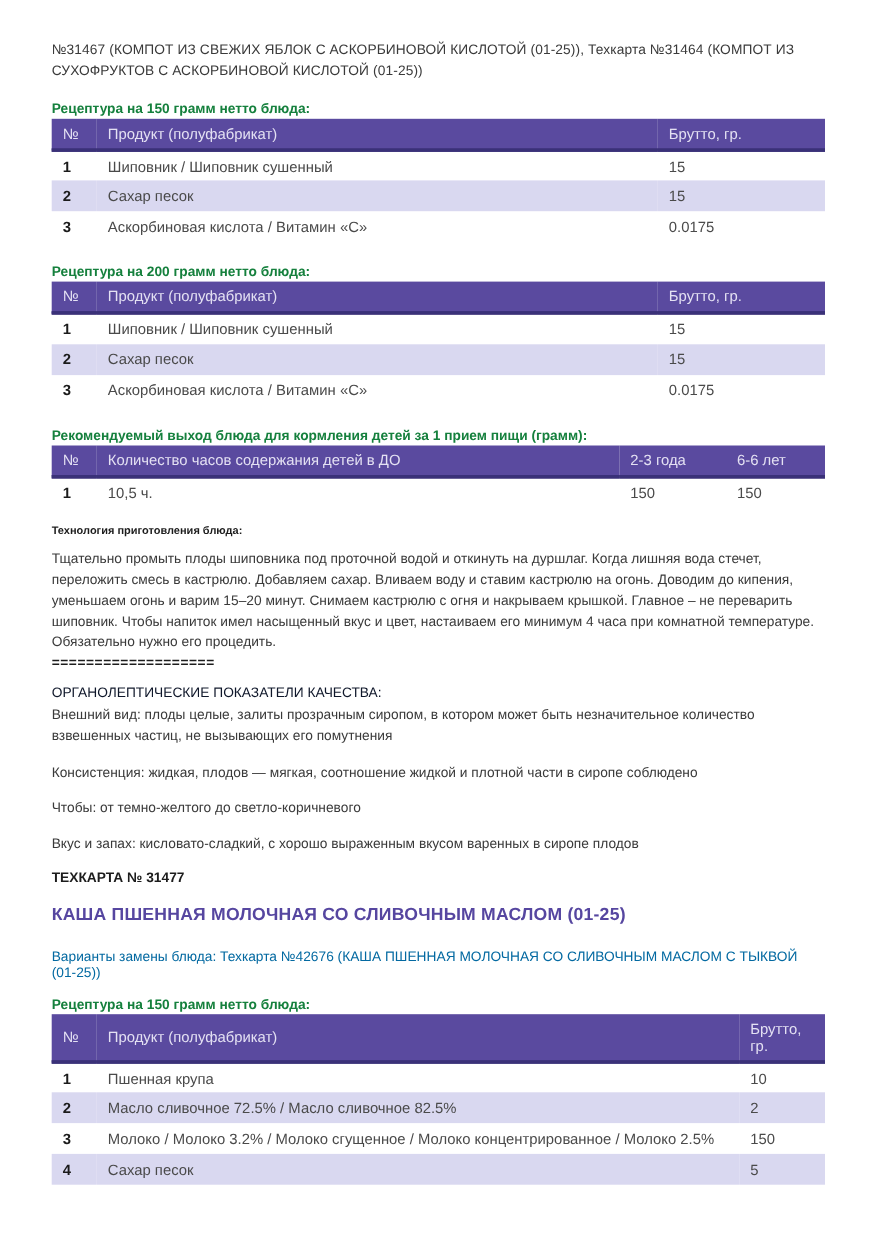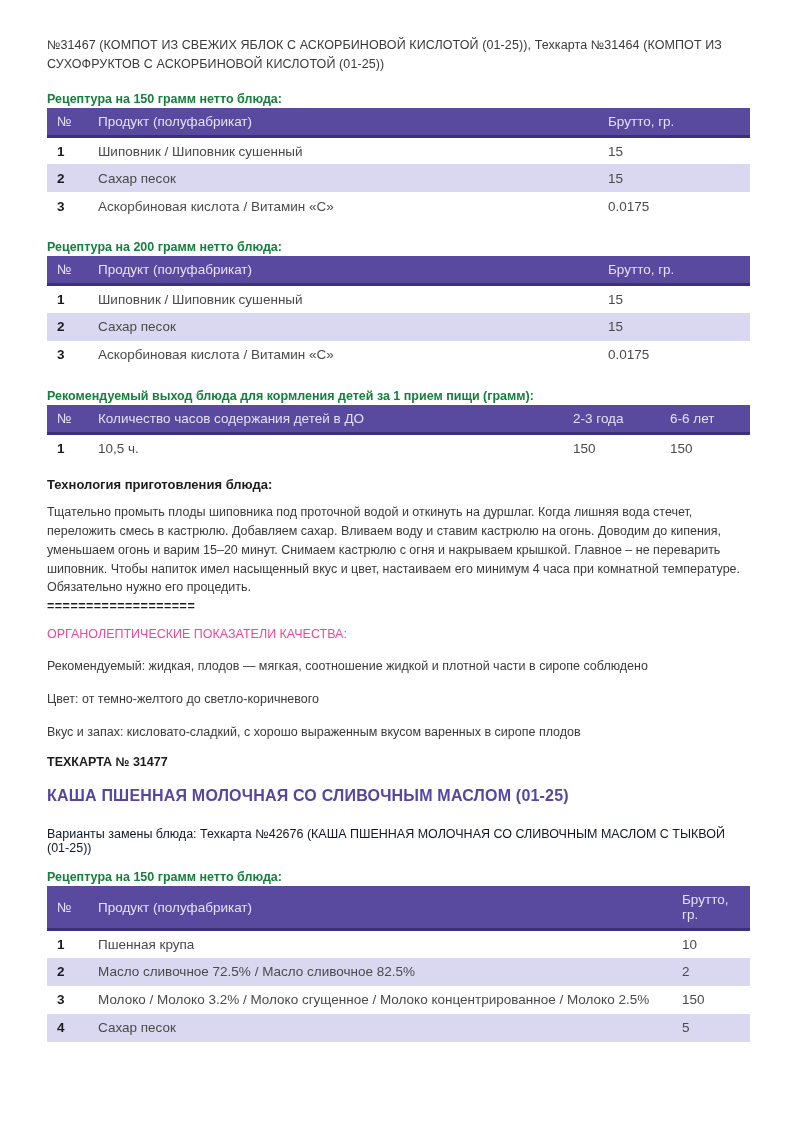--- a/index.html
+++ b/index.html
@@ -50,41 +50,41 @@
     padding: 5px 8px 5px 10px;
     vertical-align: middle;
     height: 28px;
   }
   table.recipe td.num {
     font-weight: bold;
     color: #1b1b1b;
   }
   tr.alt td { background: #d9d8f0; }
   .section-heading {
-    font-size: 13px;
+    font-size: 10px;
     font-weight: bold;
     color: #1c1c1c;
     margin-bottom: 11px;
   }
   .body-text {
     font-size: 12.5px;
     line-height: 1.5;
     color: #3a3a3a;
   }
   .separator {
     font-size: 12.5px;
     font-weight: bold;
     color: #1c1c1c;
     letter-spacing: 0.5px;
     margin: 2px 0 14px 0;
   }
   .quality-heading {
     font-size: 12.5px;
-    color: #ec4899;
-    margin-bottom: 16px;
+    color: #0f172a;
+    margin-bottom: 4px;
   }
   .quality-item {
     font-size: 12.5px;
     line-height: 1.5;
     color: #3a3a3a;
     margin-bottom: 14px;
   }
   .techcard-label {
     font-size: 12.5px;
     font-weight: bold;
@@ -93,21 +93,21 @@
   }
   .dish-title {
     font-size: 16px;
     font-weight: bold;
     color: #5646a0;
     letter-spacing: 0.2px;
     margin-bottom: 22px;
   }
   .variants {
     font-size: 12.5px;
-    color: #0f172a;
+    color: #0369a1;
     margin-bottom: 15px;
   }
   .tech-block { margin-top: -2px; }
 </style>
 </head>
 <body>
 
 <div class="page">
 
   <p class="intro">№31467 (КОМПОТ ИЗ СВЕЖИХ ЯБЛОК С АСКОРБИНОВОЙ КИСЛОТОЙ (01-25)), Техкарта №31464 (КОМПОТ ИЗ СУХОФРУКТОВ С АСКОРБИНОВОЙ КИСЛОТОЙ (01-25))</p>
@@ -206,22 +206,23 @@
 
   <div class="tech-block">
     <p class="section-heading">Технология приготовления блюда:</p>
     <p class="body-text">Тщательно промыть плоды шиповника под проточной водой и откинуть на дуршлаг. Когда лишняя вода стечет, переложить смесь в кастрюлю. Добавляем сахар. Вливаем воду и ставим кастрюлю на огонь. Доводим до кипения, уменьшаем огонь и варим 15–20 минут. Снимаем кастрюлю с огня и накрываем крышкой. Главное – не переварить шиповник. Чтобы напиток имел насыщенный вкус и цвет, настаиваем его минимум 4 часа при комнатной температуре. Обязательно нужно его процедить.</p>
   </div>
 
   <p class="separator">===================</p>
 
   <div>
     <p class="quality-heading">ОРГАНОЛЕПТИЧЕСКИЕ ПОКАЗАТЕЛИ КАЧЕСТВА:</p>
-    <p class="quality-item">Рекомендуемый: жидкая, плодов — мягкая, соотношение жидкой и плотной части в сиропе соблюдено</p>
-    <p class="quality-item">Цвет: от темно-желтого до светло-коричневого</p>
+    <p class="quality-item">Внешний вид: плоды целые, залиты прозрачным сиропом, в котором может быть незначительное количество взвешенных частиц, не вызывающих его помутнения</p>
+    <p class="quality-item">Консистенция: жидкая, плодов — мягкая, соотношение жидкой и плотной части в сиропе соблюдено</p>
+    <p class="quality-item">Чтобы: от темно-желтого до светло-коричневого</p>
     <p class="quality-item">Вкус и запах: кисловато-сладкий, с хорошо выраженным вкусом варенных в сиропе плодов</p>
   </div>
 
   <p class="techcard-label">ТЕХКАРТА № 31477</p>
   <h1 class="dish-title">КАША ПШЕННАЯ МОЛОЧНАЯ СО СЛИВОЧНЫМ МАСЛОМ (01-25)</h1>
   <p class="variants">Варианты замены блюда: Техкарта №42676 (КАША ПШЕННАЯ МОЛОЧНАЯ СО СЛИВОЧНЫМ МАСЛОМ С ТЫКВОЙ (01-25))</p>
 
   <p class="caption">Рецептура на 150 грамм нетто блюда:</p>
   <table class="recipe">
     <colgroup>

